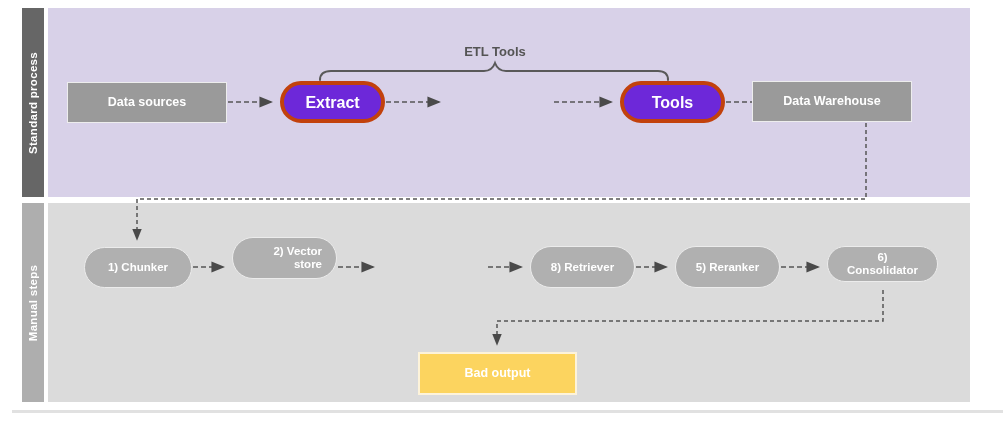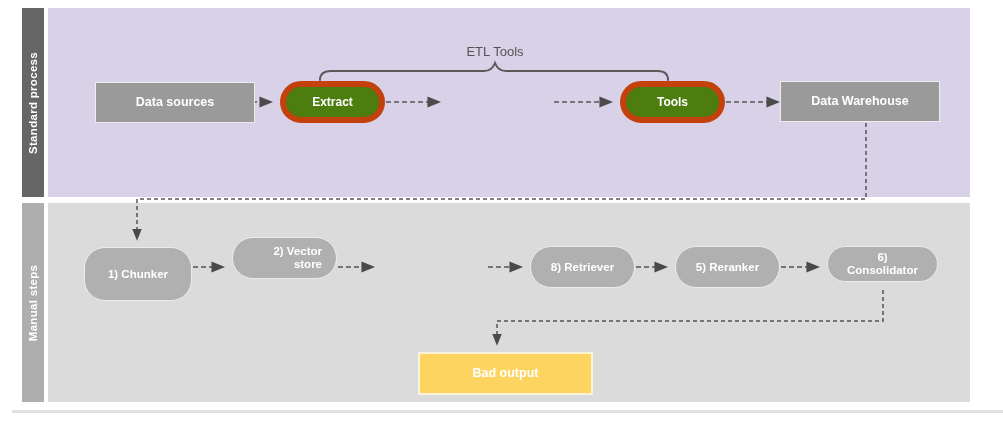--- a/index.html
+++ b/index.html
@@ -60,46 +60,45 @@
     justify-content: center;
     text-align: center;
     color: #ffffff;
     font-weight: bold;
     line-height: 13px;
   }
   .node.rect {
     background: #9a9a9a;
     border: 1px solid #ededed;
     font-size: 12.5px;
-    margin-left: 28px;
   }
   .node.pill-pink {
-    background: #4d7c0f;
-    border: 6px solid #c2410c;
+    background: #6d28d9;
+    border: 4px solid #c2410c;
     border-radius: 21px;
-    font-size: 12px;
+    font-size: 16px;
   }
   .node.pill-gray {
     background: #b0b0b0;
     border: 1.5px solid #ececec;
     border-radius: 21px;
     font-size: 11.5px;
     padding: 0 14px;
   }
   .node.output {
     background: #fcd45f;
     border: 2px solid #fdf3da;
     font-size: 12.5px;
   }
   .etl-group-label {
     position: absolute;
     left: 425px; top: 44px; width: 140px;
     text-align: center;
     color: #545454;
-    font-weight: normal;
+    font-weight: bold;
     font-size: 13px;
   }
   svg.connectors {
     position: absolute;
     left: 0; top: 0;
     pointer-events: none;
   }
 </style>
 </head>
 <body>
@@ -143,21 +142,21 @@
     <path d="M883 290 L883 321 L497 321 L497 344" fill="none" stroke="#565656" stroke-width="1.5" stroke-dasharray="4 3" marker-end="url(#arr)"></path>
   </svg>
 
   <div class="etl-group-label">ETL Tools</div>
 
   <div class="node rect" style="left:67px; top:82px; width:160px; height:41px;">Data sources</div>
   <div class="node pill-pink" style="left:280px; top:81px; width:105px; height:42px;">Extract</div>
   <div class="node pill-pink" style="left:620px; top:81px; width:105px; height:42px;">Tools</div>
   <div class="node rect" style="left:752px; top:81px; width:160px; height:41px;">Data Warehouse</div>
 
-  <div class="node pill-gray" style="left:84px; top:247px; width:108px; height:54px;">1) Chunker</div>
+  <div class="node pill-gray" style="left:84px; top:247px; width:108px; height:41px;">1) Chunker</div>
   <div class="node pill-gray" style="left:232px; top:237px; width:105px; height:42px;text-align:right;">2) Vector store</div>
   <div class="node pill-gray" style="left:530px; top:246px; width:105px; height:42px;">8) Retriever</div>
   <div class="node pill-gray" style="left:675px; top:246px; width:105px; height:42px;">5) Reranker</div>
   <div class="node pill-gray" style="left:827px; top:246px; width:111px; height:36px;">6) Consolidator</div>
 
-  <div class="node output" style="left:418px; top:352px; width:175px; height:43px;">Bad output</div>
+  <div class="node output" style="left:418px; top:352px; width:159px; height:43px;">Bad output</div>
 
 </div>
 
 </body></html>

